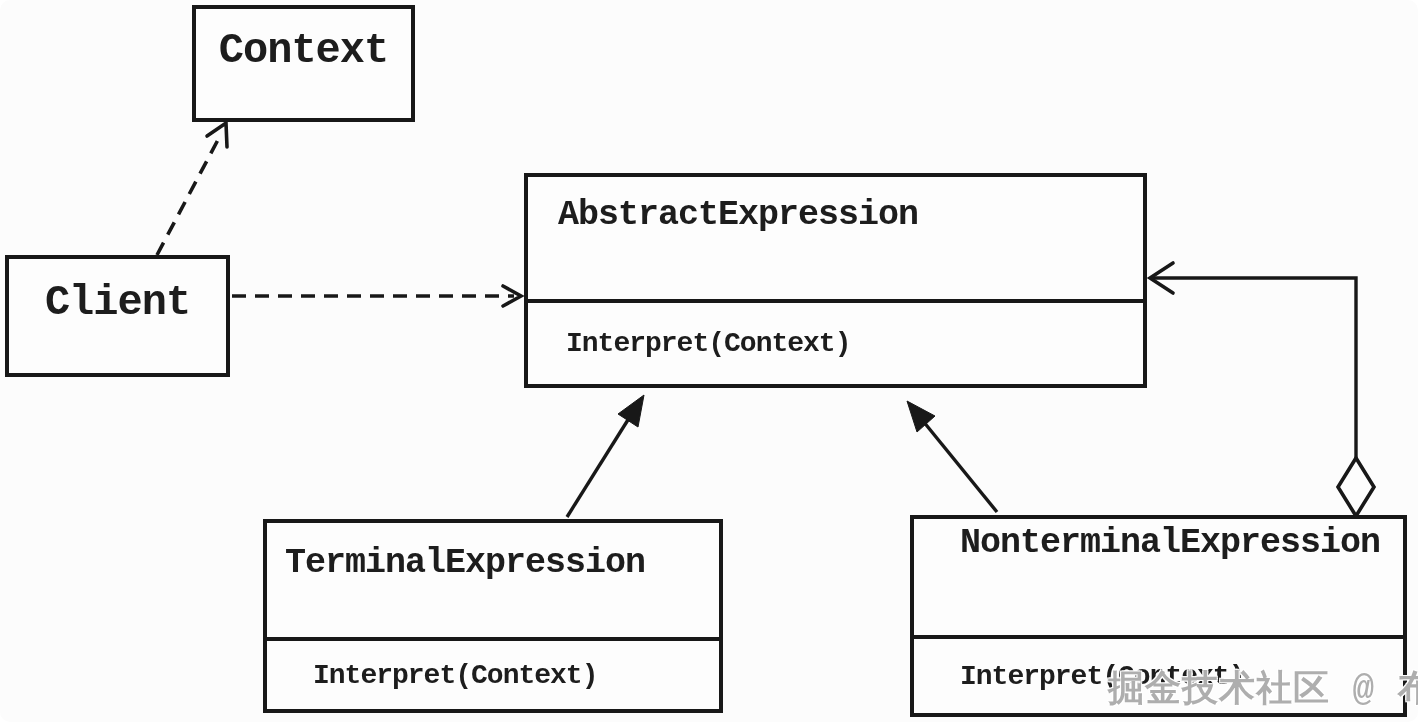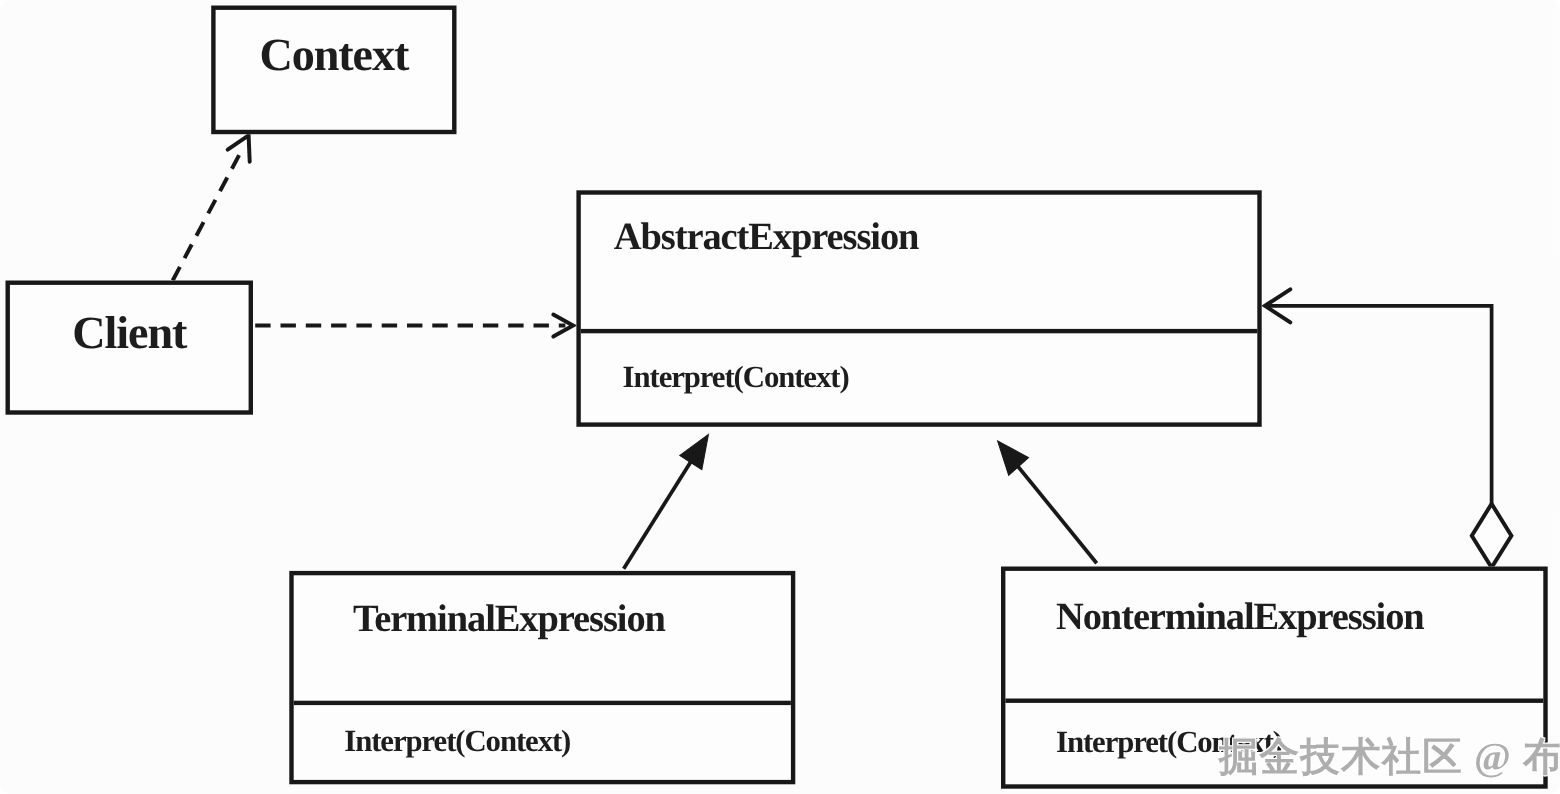--- a/index.html
+++ b/index.html
@@ -2,21 +2,21 @@
 <html><head>
 <meta charset="utf-8">
 <style>
   html, body { margin: 0; padding: 0; background: #ffffff; }
   .canvas {
     position: relative;
     width: 1418px;
     height: 722px;
     background: #fcfcfc;
     overflow: hidden;
-    font-family: Liberation Serif, serif;
+    font-family: Liberation Mono, monospace;
     border-radius: 10px;
   }
   .connectors {
     position: absolute;
     left: 0; top: 0;
     width: 1418px; height: 722px;
   }
   .dash   { stroke: #181818; stroke-width: 3.6; fill: none; stroke-dasharray: 14 9; }
   .solid  { stroke: #181818; stroke-width: 3.4; fill: none; }
   .openhead { stroke: #181818; stroke-width: 3.6; fill: none; stroke-linejoin: miter; stroke-linecap: round; }
@@ -121,30 +121,30 @@
   <div class="uml-box" style="left:524px; top:173px; width:623px; height:215px;">
     <div class="cell-title" style="height:122px; padding:18px 0 0 30px;">
       <span class="class-name">AbstractExpression</span>
     </div>
     <div class="cell-method" style="height:85px; padding-left:38px;">
       <span class="method-name">Interpret(Context)</span>
     </div>
   </div>
 
   <div class="uml-box" style="left:263px; top:519px; width:460px; height:194px;">
-    <div class="cell-title" style="height:114px; padding:20px 0 0 54px;">
+    <div class="cell-title" style="height:114px; padding:20px 0 0 18px;">
       <span class="class-name">TerminalExpression</span>
     </div>
     <div class="cell-method" style="height:72px; padding-left:46px;">
       <span class="method-name">Interpret(Context)</span>
     </div>
   </div>
 
   <div class="uml-box" style="left:910px; top:515px; width:497px; height:202px;">
-    <div class="cell-title" style="height:116px; padding:22px 0 0 46px;">
+    <div class="cell-title" style="height:116px; padding:4px 0 0 46px;">
       <span class="class-name">NonterminalExpression</span>
     </div>
     <div class="cell-method" style="height:78px; padding-left:46px;">
       <span class="method-name">Interpret(Context)</span>
     </div>
   </div>
 
   <div class="watermark">掘金技术社区 @ 布客飞龙</div>
 
 </div>

